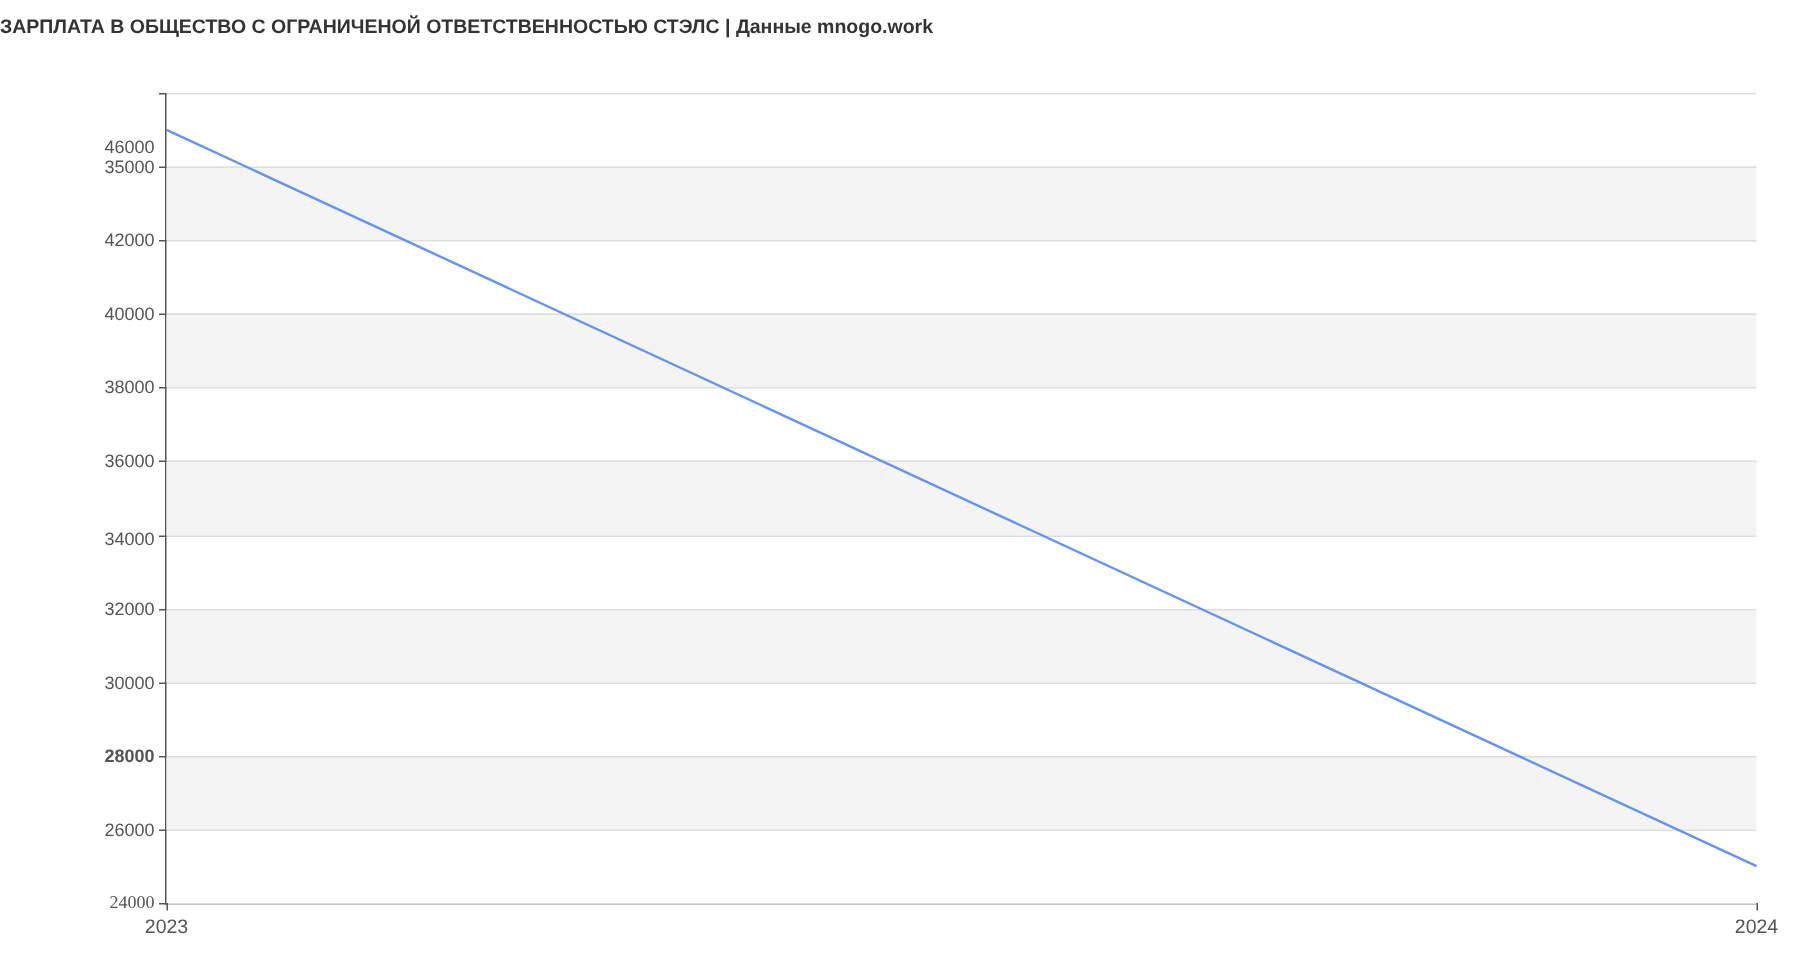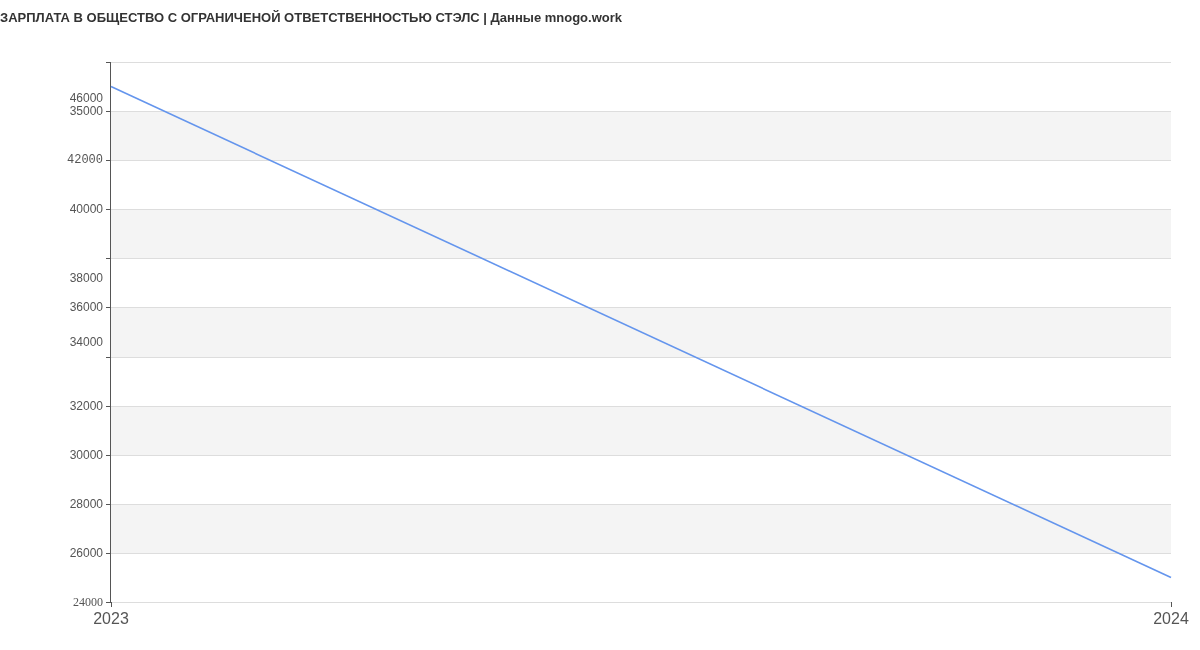--- a/index.html
+++ b/index.html
@@ -63,21 +63,21 @@
     left: -5px;
     width: 5px;
     height: 1px;
     background: #555;
   }
   .x-tick-label {
     position: absolute;
     top: 100%;
     transform: translateX(-50%);
     padding-top: 8px;
-    font-size: 16px;
+    font-size: 13px;
     color: #555;
     white-space: nowrap;
   }
   .x-tick-mark {
     position: absolute;
     bottom: -5px;
     width: 1px;
     height: 5px;
     background: #555;
   }
@@ -114,35 +114,35 @@
       <div class="gridline" style="top: 49.0909px;"></div>
       <div class="gridline" style="top: 0px;"></div>
       <svg class="line-layer" id="line-layer">
         <polyline points="0,24.545454545454504 1060,515.4545454545455" fill="none" stroke="#6495ed" stroke-width="1.6"></polyline>
       </svg>
   <div class="y-tick-mark" style="top: 540px;"></div>
       <div class="y-tick-label" style="top: 540px; font-family: Liberation Serif, serif;">24000</div>
       <div class="y-tick-mark" style="top: 490.909px;"></div>
       <div class="y-tick-label" style="top: 490.909px; text-align: center;">26000</div>
       <div class="y-tick-mark" style="top: 441.818px;"></div>
-      <div class="y-tick-label" style="top: 441.818px;">28000</div>
+      <div class="y-tick-label" style="top: 441.818px; font-weight: bold;">28000</div>
       <div class="y-tick-mark" style="top: 392.727px;"></div>
       <div class="y-tick-label" style="top: 392.727px;">30000</div>
       <div class="y-tick-mark" style="top: 343.636px;"></div>
       <div class="y-tick-label" style="top: 343.636px; margin-left: 30px;">32000</div>
       <div class="y-tick-mark" style="top: 294.545px;"></div>
-      <div class="y-tick-label" style="top: 280px;">34000</div>
+      <div class="y-tick-label" style="top: 297px;">34000</div>
       <div class="y-tick-mark" style="top: 245.455px;"></div>
       <div class="y-tick-label" style="top: 245.455px;">36000</div>
       <div class="y-tick-mark" style="top: 196.364px;"></div>
-      <div class="y-tick-label" style="top: 196.364px; margin-top: 20px;">38000</div>
+      <div class="y-tick-label" style="top: 196.364px;">38000</div>
       <div class="y-tick-mark" style="top: 147.273px;"></div>
       <div class="y-tick-label" style="top: 147.273px; text-align: center;">40000</div>
       <div class="y-tick-mark" style="top: 98.1818px;"></div>
-      <div class="y-tick-label" style="top: 98.1818px; font-family: Liberation Mono, monospace;">42000</div>
+      <div class="y-tick-label" style="top: 98.1818px;">42000</div>
       <div class="y-tick-mark" style="top: 49.0909px;"></div>
       <div class="y-tick-label" style="top: 49.0909px;">35000</div>
       <div class="y-tick-mark" style="top: 0px;"></div>
       <div class="y-tick-label" style="top: 0px; margin-top: 36px;">46000</div>
       <div class="x-tick-mark" style="left: 0px;"></div>
       <div class="x-tick-label" style="left: 0px;">2023</div>
       <div class="x-tick-mark" style="left: 1060px;"></div>
       <div class="x-tick-label" style="left: 1060px;">2024</div>
     </div>
 </div>

